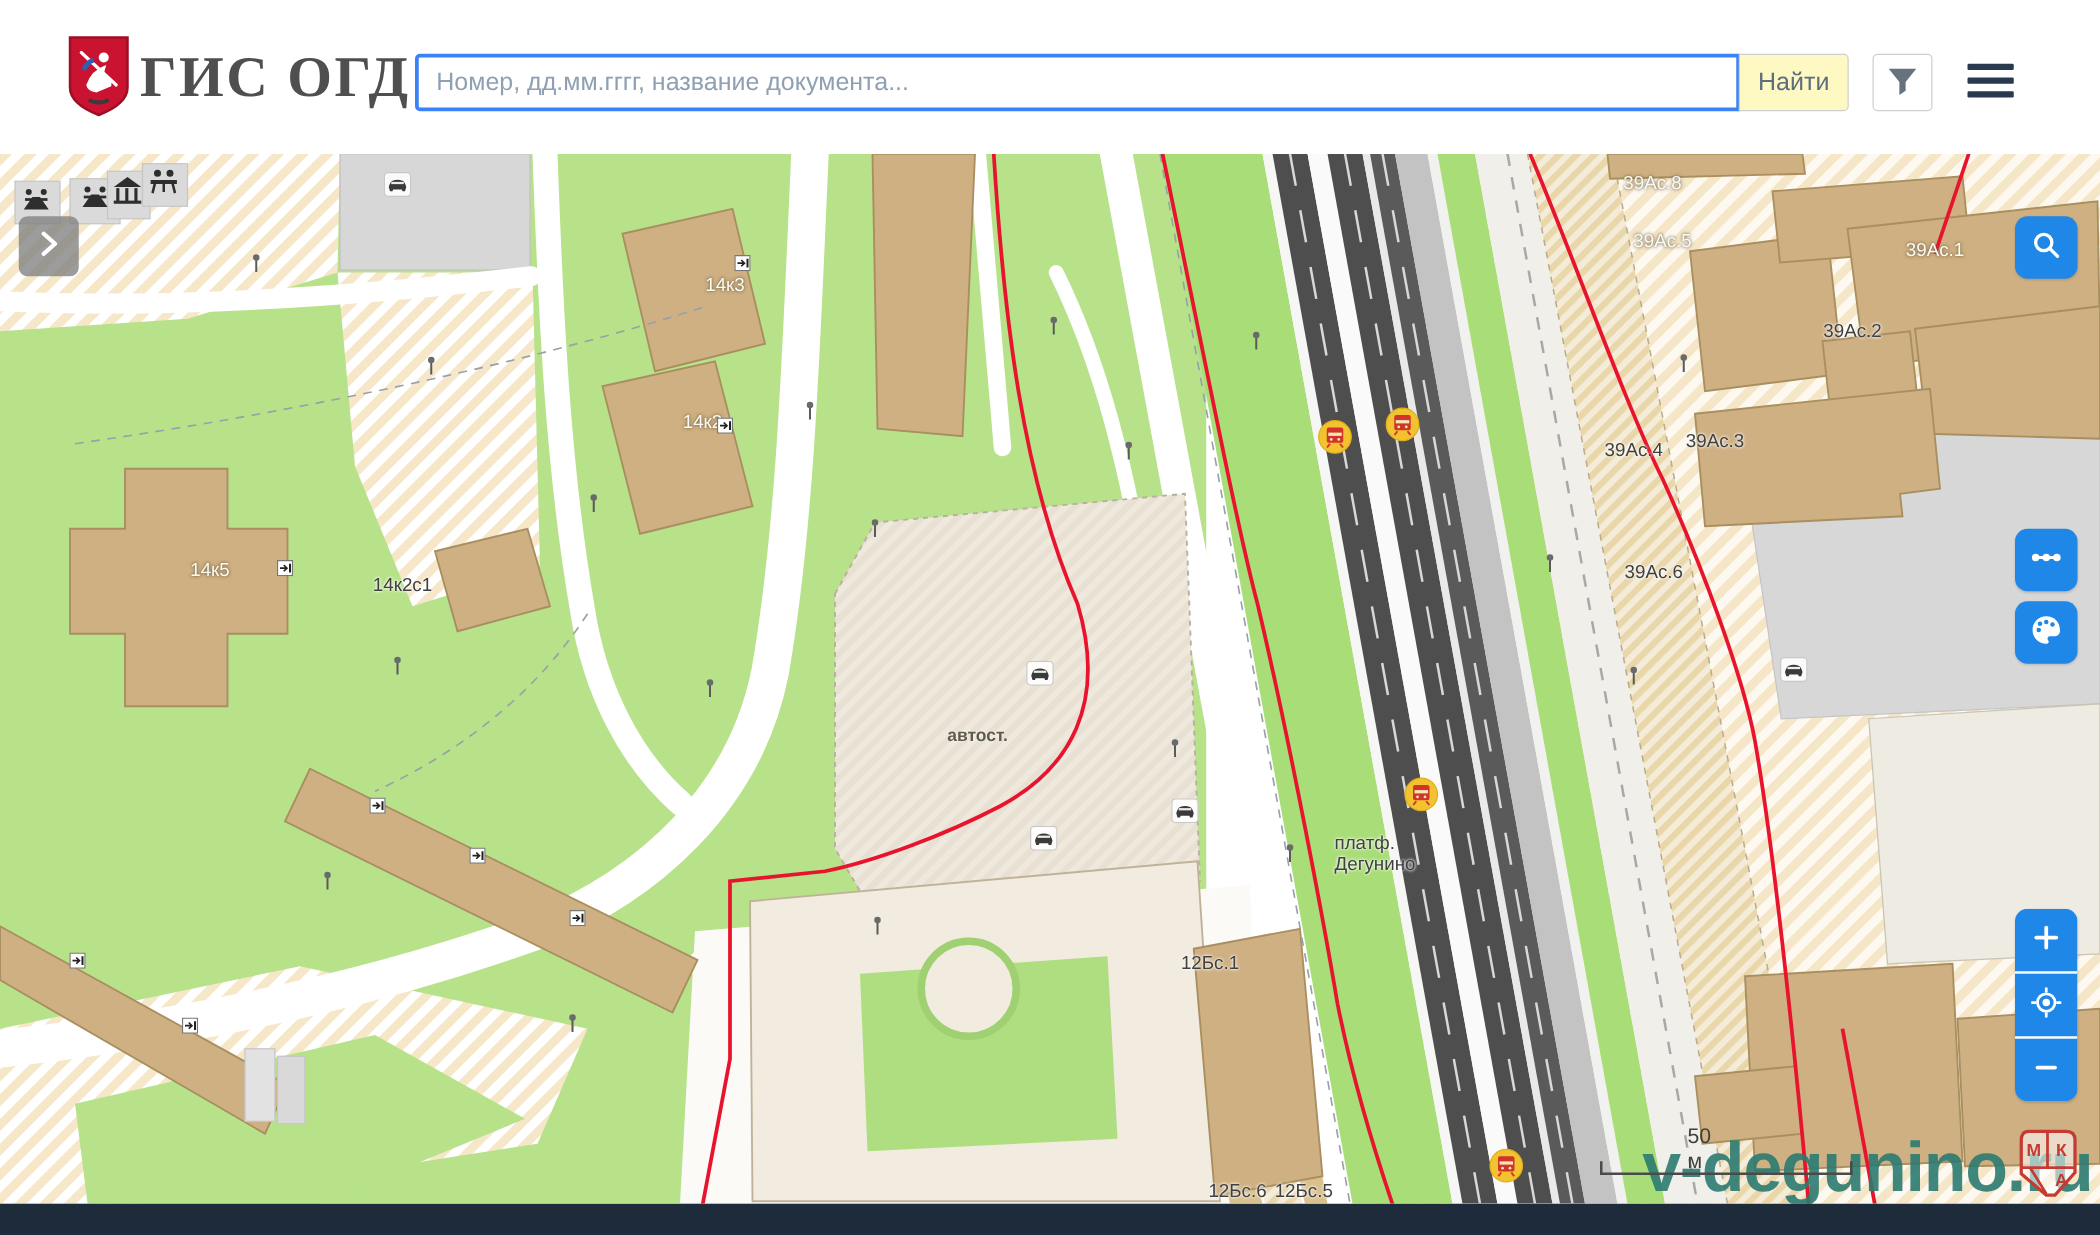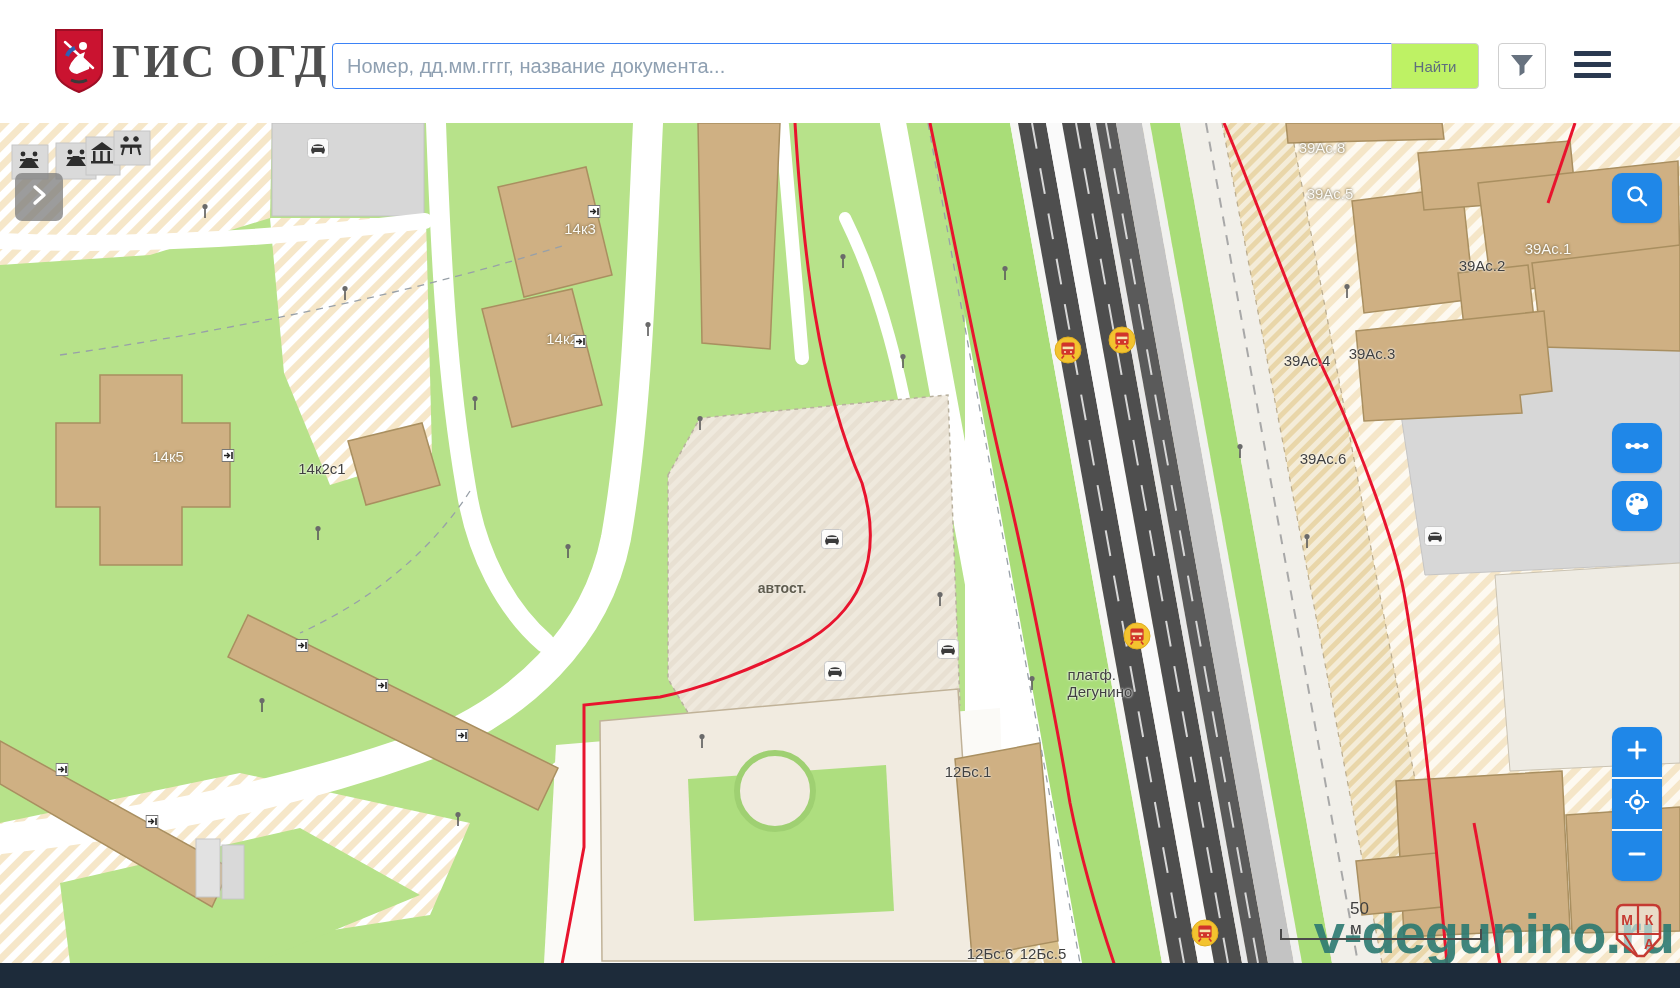--- a/index.html
+++ b/index.html
@@ -3,24 +3,24 @@
 <meta charset="utf-8">
 <style>
   html,body{margin:0;padding:0;width:1680px;height:988px;overflow:hidden;
     font-family:"Liberation Sans",sans-serif;background:#fff;}
   
   #header{position:absolute;left:0;top:0;width:1680px;height:123px;background:#fff;z-index:40;}
   #crest{position:absolute;left:53px;top:28px;}
   #brand{position:absolute;left:112px;top:30px;font-family:"Liberation Serif",serif;
     font-weight:bold;font-size:46px;color:#4f4f4f;letter-spacing:2px;line-height:64px;}
   #search-input{position:absolute;left:332px;top:43px;width:1060px;height:46px;box-sizing:border-box;
-    border:1px solid #3b82f6;border-radius:4px 0 0 4px;padding:0 14px;font-size:20px;color:#ec4899;outline:none;}
+    border:3px solid #3b82f6;border-radius:4px 0 0 4px;padding:0 14px;font-size:20px;color:#ec4899;outline:none;}
   #search-input::placeholder{color:#8fa0b2;}
   #find-btn{position:absolute;left:1391px;top:43px;width:88px;height:46px;box-sizing:border-box;
-    background:#bef264;border:1px solid #cfcfcf;border-radius:0 4px 4px 0;font-size:15px;color:#5e6e7e;cursor:pointer;}
+    background:#fef9c3;border:1px solid #cfcfcf;border-radius:0 4px 4px 0;font-size:20px;color:#5e6e7e;cursor:pointer;}
   #filter-btn{position:absolute;left:1498px;top:43px;width:48px;height:46px;box-sizing:border-box;
     background:#fff;border:1px solid #cfcfcf;border-radius:4px;cursor:pointer;display:flex;align-items:center;justify-content:center;}
   #menu-btn{position:absolute;left:1574px;top:51px;width:37px;cursor:pointer;}
   #menu-btn span{display:block;width:37px;height:5px;background:#2a3950;border-radius:1px;margin-bottom:6px;}
   
   #map{position:absolute;left:0;top:123px;width:1680px;height:840px;overflow:hidden;background:#fff;}
   #basemap{position:absolute;left:0;top:0;}
   .map-label{position:absolute;transform:translate(-50%,-50%);font-size:15px;white-space:pre-line;
     text-align:left;z-index:3;pointer-events:none;}
   .map-label.bld{color:#fbfaf6;text-shadow:0 0 3px rgba(110,95,60,.85),0 0 2px rgba(110,95,60,.6);}
@@ -213,21 +213,21 @@
   <div id="overlay">
       <div class="map-label bld" style="left: 568px; top: 105px; margin-left: 12px;">14к3</div>
       <div class="map-label bld" style="left: 562px; top: 215px;">14к2</div>
       <div class="map-label bld" style="left: 168px; top: 333px;">14к5</div>
       <div class="map-label gnd" style="left: 322px; top: 345px;">14к2с1</div>
       <div class="map-label drk" style="left: 782px; top: 465px;">автост.</div>
       <div class="map-label gnd" style="left: 1100px; top: 560px;">платф.
 Дегунино</div>
       <div class="map-label bld" style="left: 1322px; top: 24px;">39Ас.8</div>
       <div class="map-label bld" style="left: 1330px; top: 70px;">39Ас.5</div>
-      <div class="map-label bld" style="left: 1548px; top: 77px; margin-top: 48px;">39Ас.1</div>
+      <div class="map-label bld" style="left: 1548px; top: 77px;">39Ас.1</div>
       <div class="map-label gnd" style="left: 1482px; top: 142px;">39Ас.2</div>
       <div class="map-label gnd" style="left: 1307px; top: 237px;">39Ас.4</div>
       <div class="map-label gnd" style="left: 1372px; top: 230px;">39Ас.3</div>
       <div class="map-label gnd" style="left: 1323px; top: 335px;">39Ас.6</div>
       <div class="map-label gnd" style="left: 968px; top: 648px;">12Бс.1</div>
       <div class="map-label gnd" style="left: 990px; top: 830px;">12Бс.6</div>
       <div class="map-label gnd" style="left: 1043px; top: 830px;">12Бс.5</div>
       <div class="marker train" style="left: 1068px; top: 229px;"><svg width="28" height="28" viewBox="0 0 28 28">
           <circle cx="14" cy="14" r="13" fill="#f3c32f" stroke="#e0ae1f"></circle>
           <path d="M9,6.5 h10 q1.6,0 1.6,1.6 v9 q0,1.6 -1.6,1.6 h-10 q-1.6,0 -1.6,-1.6 v-9 q0,-1.6 1.6,-1.6 z" fill="#d1342b"></path>

